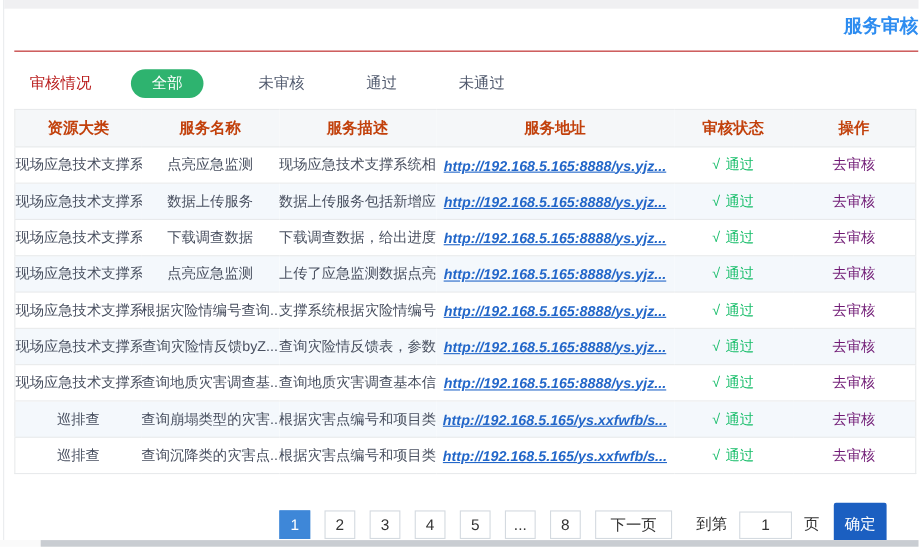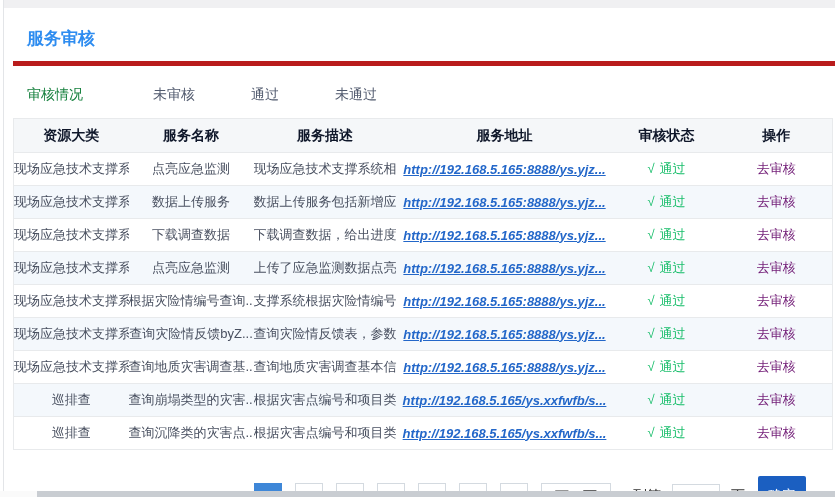--- a/index.html
+++ b/index.html
@@ -5,30 +5,30 @@
   :root{
     --accent:#2d8cf0; --green-pill:#2eb36f; --link:#2367c9;
     --status-green:#19be6b; --page-active:#3e87d8; --confirm:#1b5fc1;
     --border:#e8eaec; --stripe:#f4f8fc; --header-bg:#f5f7f9;
   }
   *{box-sizing:border-box;margin:0;padding:0;font-family:"Liberation Sans","DejaVu Sans",sans-serif;}
   html,body{width:835px;height:497px;overflow:hidden;background:#fff;}
   .left-rule{position:absolute;left:3px;top:0;bottom:6px;width:1px;background:#e3e5e8;}
   .top-band{position:absolute;left:4px;right:0;top:0;height:8px;background:#f0f0f2;}
   .card{position:absolute;left:4px;right:0;top:8px;height:483px;background:#fff;overflow:hidden;}
-  .card-title{margin-left:9px;padding:19px 0 11px 14px;border-bottom:5px solid #b91c1c;}
+  .card-title{margin-left:9px;padding:4px 0 11px 14px;border-bottom:1px solid #b91c1c;text-align:right;}
   .card-title h1{font-size:17px;font-weight:bold;color:var(--accent);}
   .filter-row{display:flex;align-items:center;padding:15px 0 0 23px;height:42px;font-size:14px;}
-  .filter-label{color:#15803d;margin-right:20px;}
+  .filter-label{color:#b91c1c;margin-right:20px;}
   .tab{color:#515a6e;margin-left:44px;padding:4px 6px;cursor:pointer;}
   .tab.pill{background:var(--green-pill);color:#fff;border-radius:14px;padding:4px 19px;margin-left:16px;}
   table{border-collapse:collapse;margin:10px 3px 0 9px;width:819px;table-layout:fixed;
         border:1px solid var(--border);font-size:13px;}
   col.c1{width:115px}col.c2{width:125px}col.c3{width:143px}col.c4{width:216px}col.c5{width:108px}col.c6{width:112px}
-  th{background:var(--header-bg);height:34px;font-size:14px;font-weight:bold;color:#0f172a;text-align:center;}
+  th{background:var(--header-bg);height:34px;font-size:14px;font-weight:bold;color:#c2410c;text-align:center;}
   td{height:33px;border-top:1px solid var(--border);text-align:center;color:#495060;
      white-space:nowrap;overflow:hidden;}
   tr.striped td{background:var(--stripe);}
   td a{color:var(--link);font-weight:bold;text-decoration:underline;font-style:italic;}
   .check{color:var(--status-green);margin-right:5px;}
   .status-ok{color:var(--status-green);}
   .action{color:#701a75;cursor:pointer;}
   .pagination{display:flex;align-items:center;margin:26px 0 0 250px;font-size:14px;color:#333;}
   .page-btn{min-width:28px;height:26px;margin-right:13px;background:#fff;border:1px solid #d4dae0;
             color:#333;font-size:14px;cursor:pointer;}
@@ -49,20 +49,21 @@
 <div class="top-band"></div>
 
 <div class="card">
 
   <div class="card-title">
     <h1>服务审核</h1>
   </div>
 
   <div class="filter-row">
     <span class="filter-label">审核情况</span>
+    <span class="tab pill">全部</span>
     <span class="tab">未审核</span>
     <span class="tab">通过</span>
     <span class="tab">未通过</span>
   </div>
 
   <table>
     <colgroup>
       <col class="c1">
         <col class="c2">
         <col class="c3">

